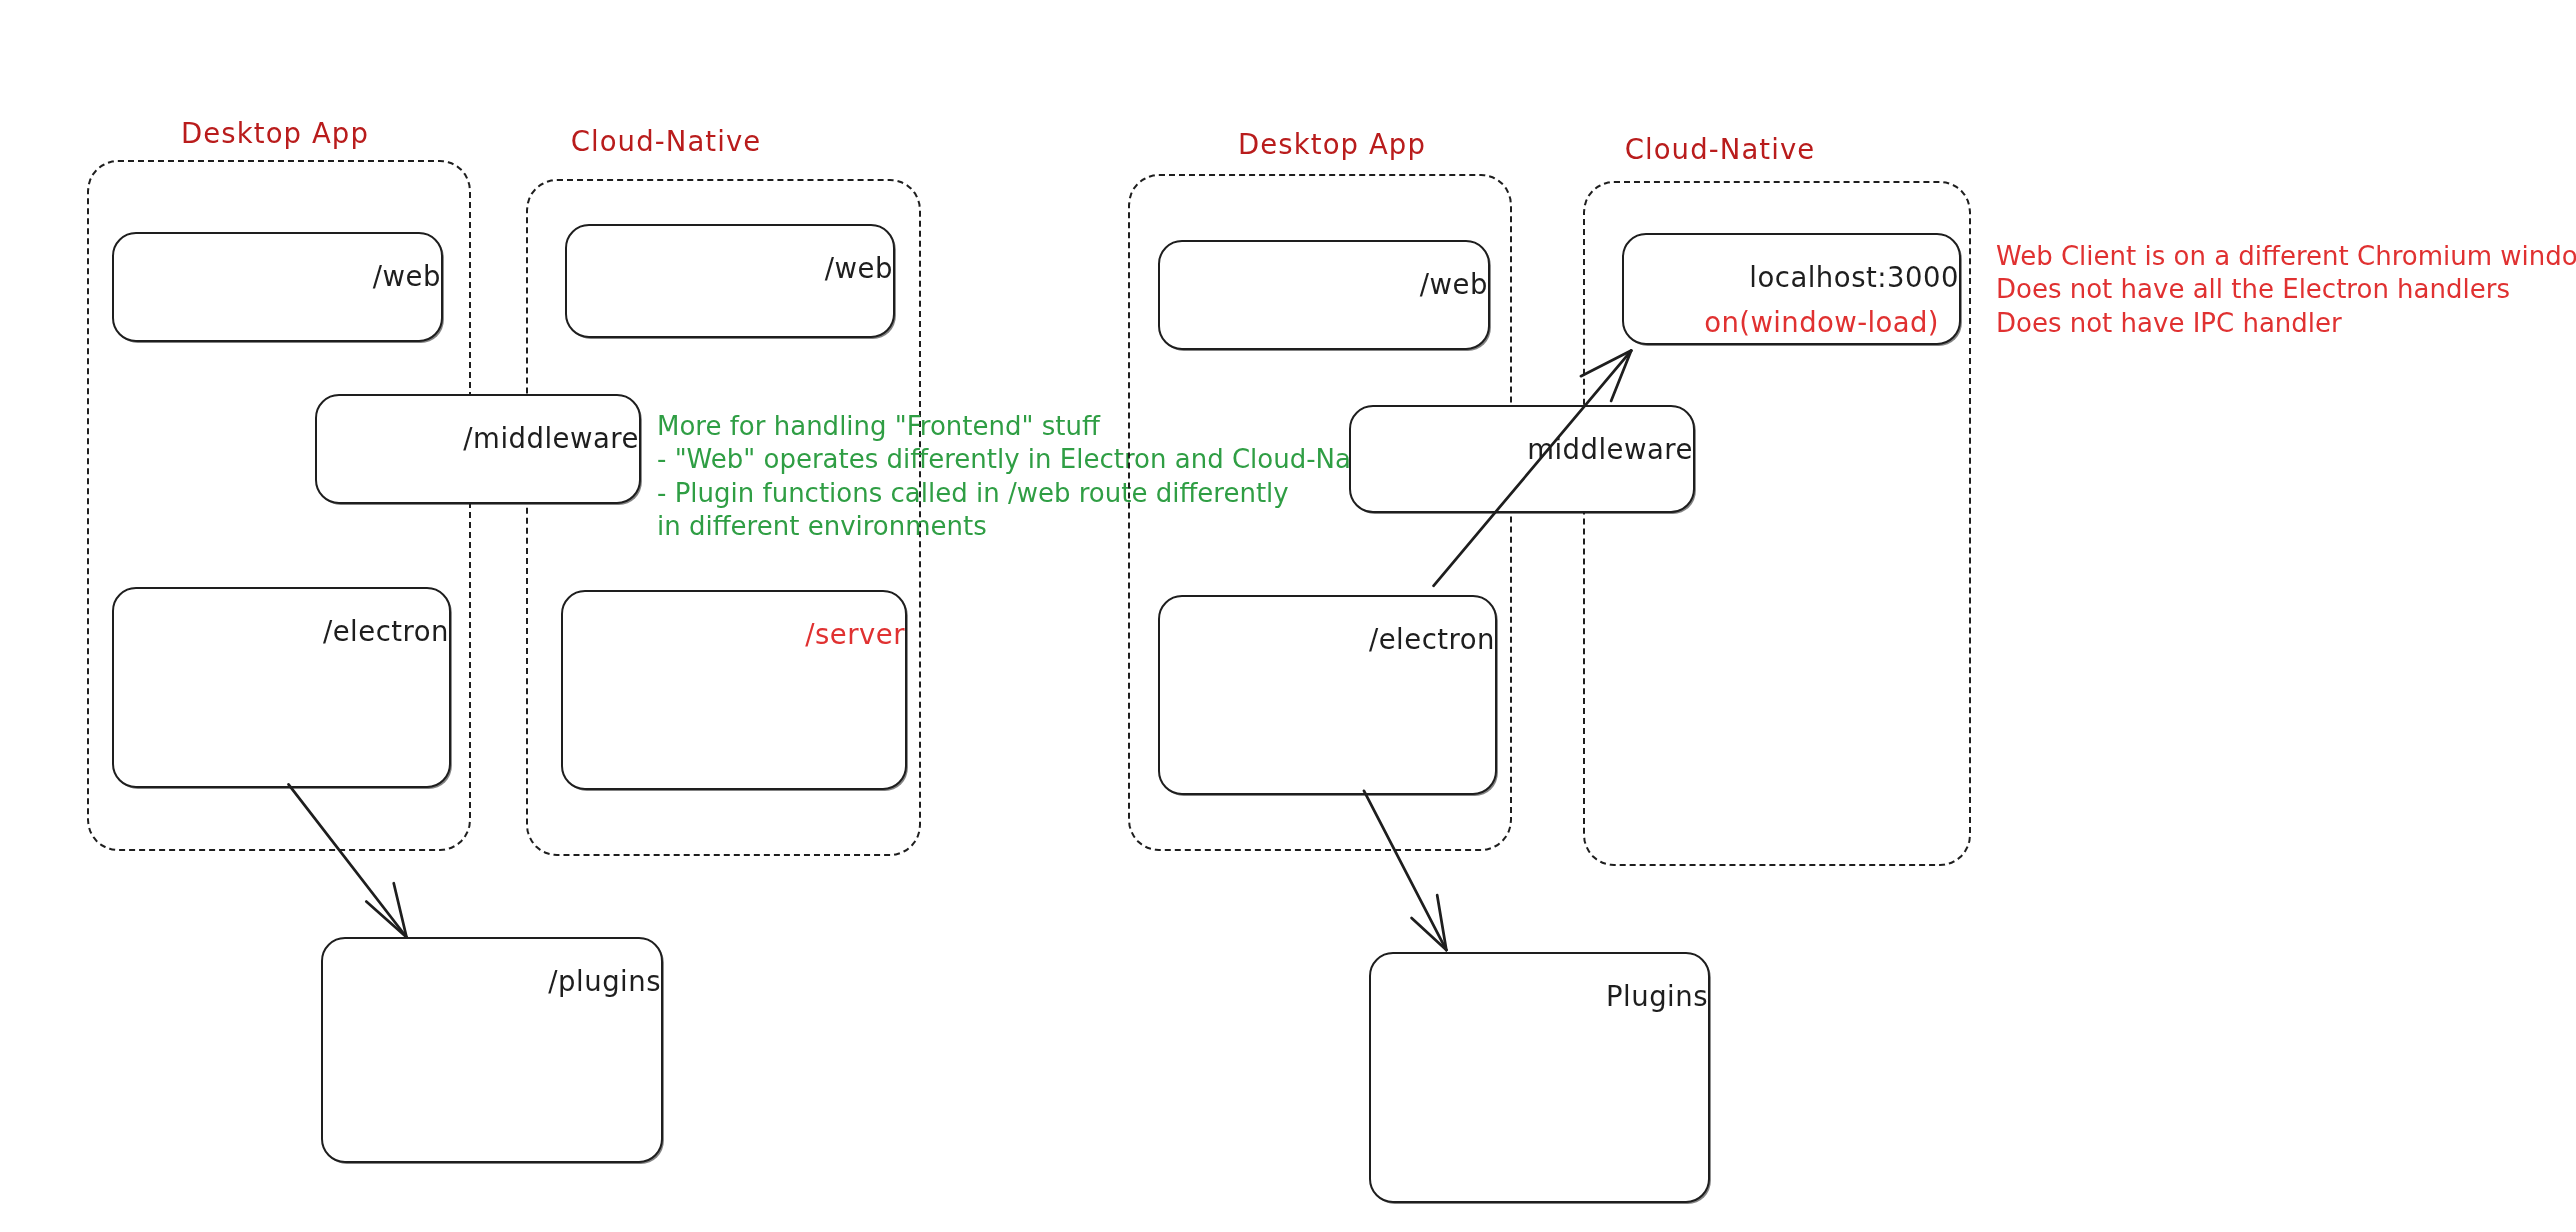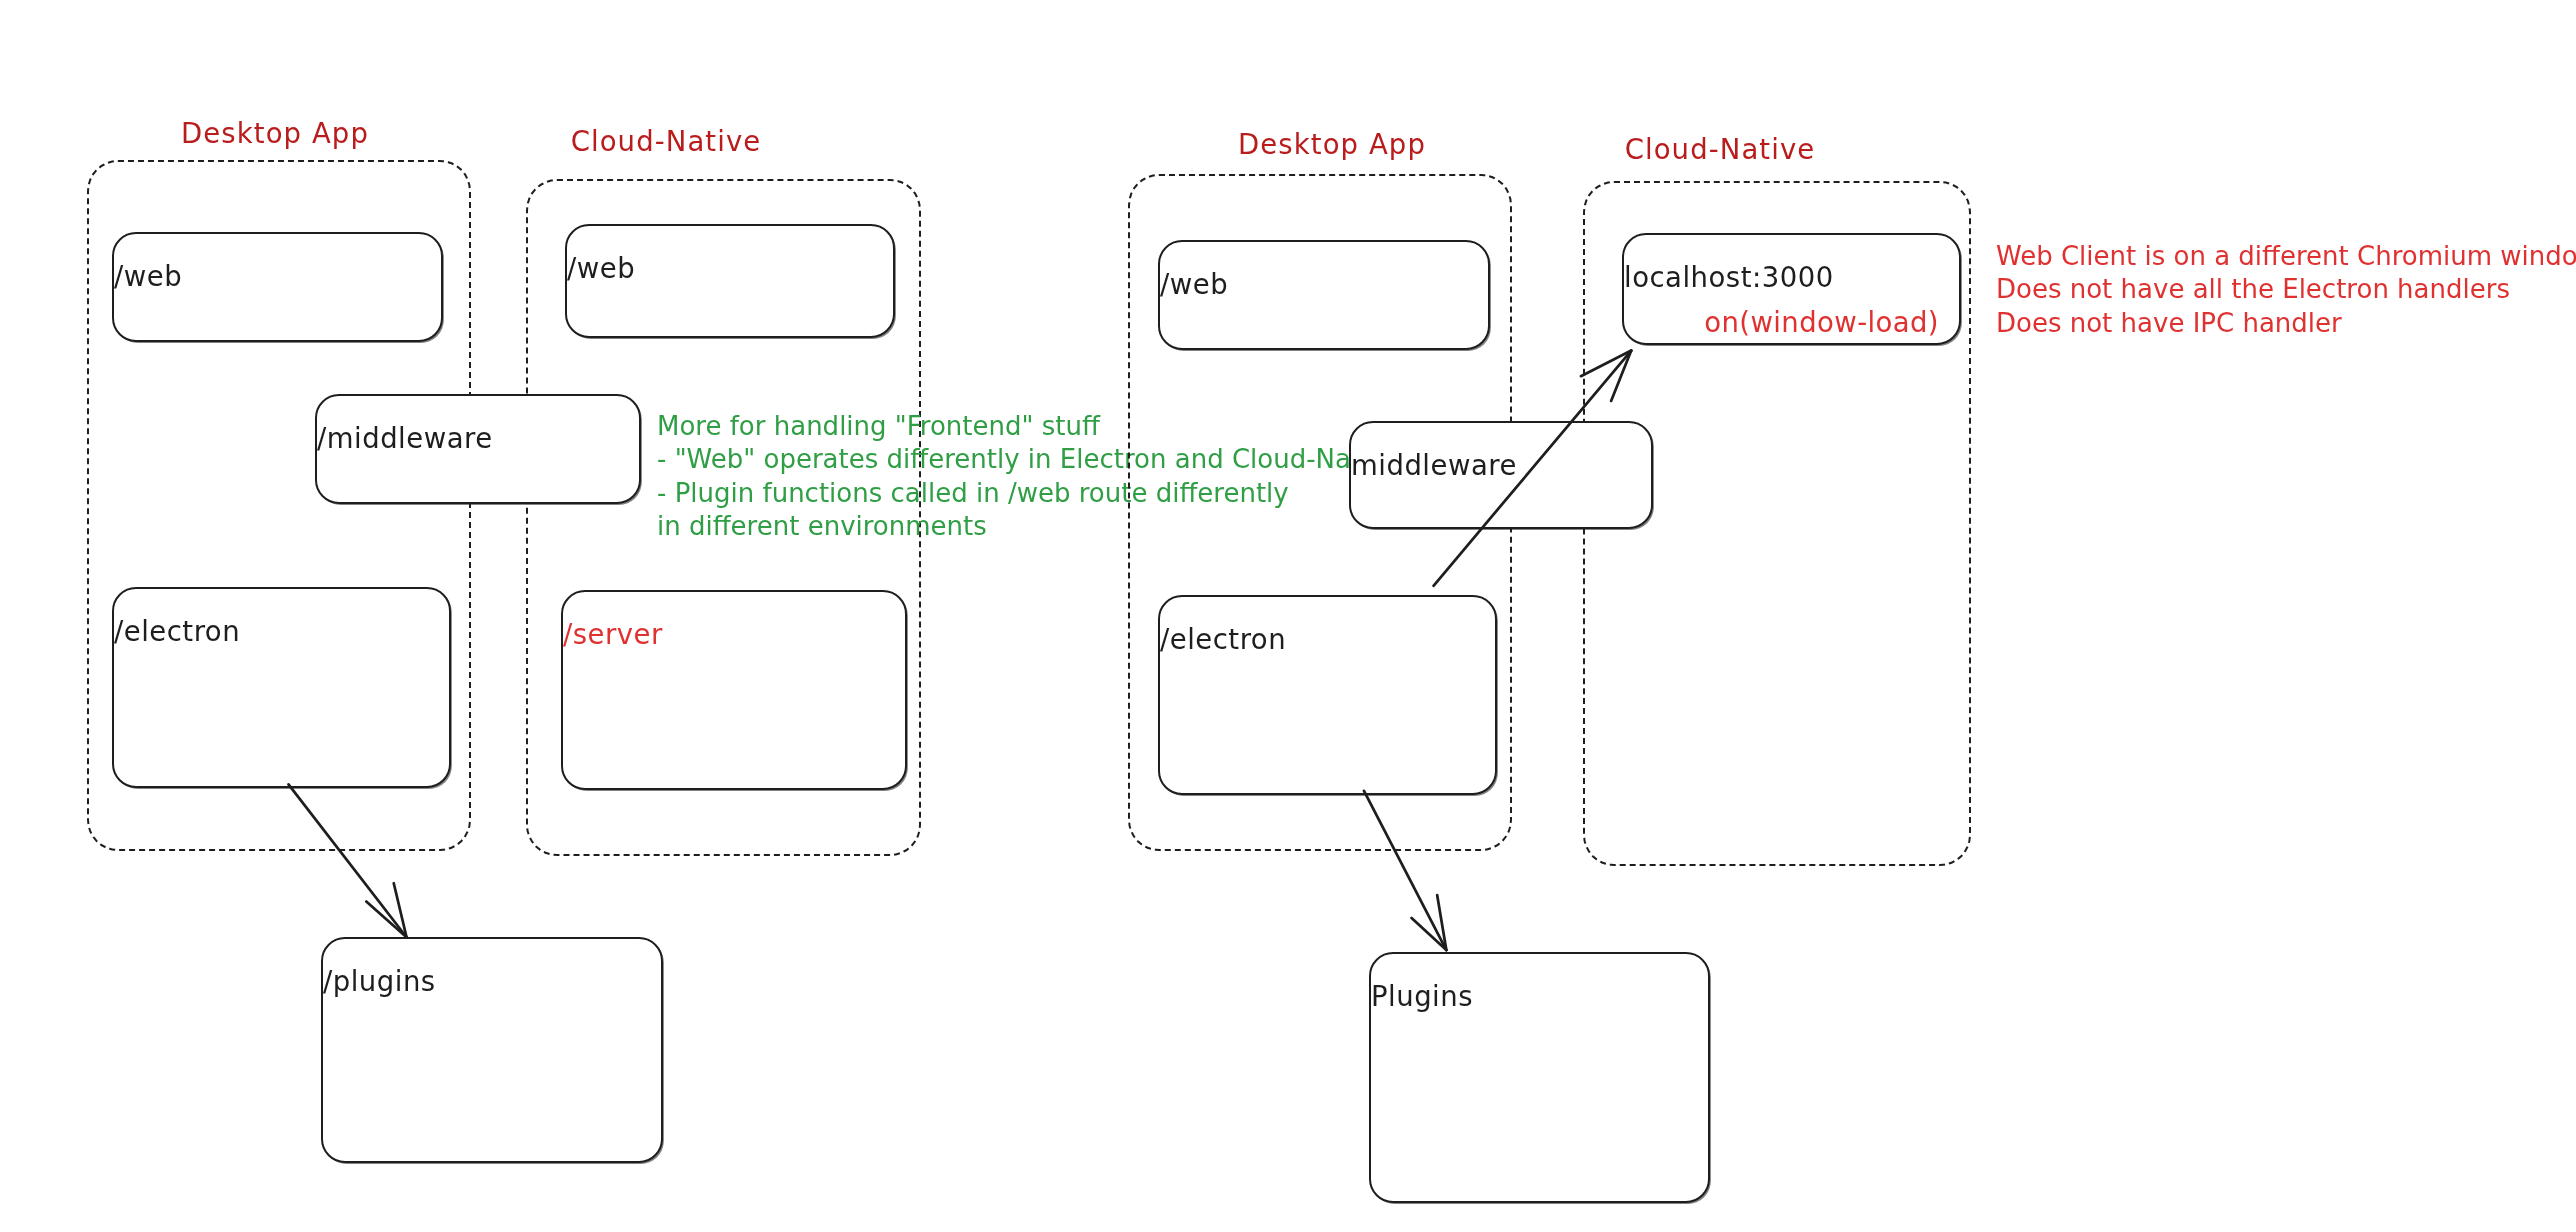--- a/index.html
+++ b/index.html
@@ -39,21 +39,21 @@
     border: 2.7px solid #1e1e1e;
     border-radius: 24px;
     box-sizing: border-box;
     background: #ffffff;
     box-shadow: 1.8px 1.8px 0 -0.9px rgba(30,30,30,0.55);
   }
   .node-label {
     position: absolute;
     left: 0;
     right: 0;
-    text-align: left;
+    text-align: right;
     font-family: "DejaVu Sans", sans-serif;
     font-size: 27.5px;
     color: #1e1e1e;
     letter-spacing: 0.5px;
     white-space: nowrap;
   }
   .node-label.primary { top: 26px; }
   .node-label.sub {
     top: 71px;
     letter-spacing: 0.4px;
@@ -130,21 +130,21 @@
 
   <div class="node" style="left:1158px; top:240px; width:332px; height:110px;">
     <div class="node-label primary">/web</div>
   </div>
 
   <div class="node" style="left:1622px; top:233px; width:339px; height:112px;">
     <div class="node-label primary">localhost:3000</div>
     <div class="node-label sub red" style="text-align:right; right:20px; left:auto; width:302px;">on(window-load)</div>
   </div>
 
-  <div class="node" style="left:1349px; top:405px; width:304px; height:108px;margin-top:16px;">
+  <div class="node" style="left:1349px; top:405px; width:346px; height:108px;">
     <div class="node-label primary">middleware</div>
   </div>
 
   <div class="node" style="left:1158px; top:595px; width:339px; height:200px;">
     <div class="node-label primary">/electron</div>
   </div>
 
   <div class="node" style="left:1369px; top:952px; width:341px; height:251px;">
     <div class="node-label primary">Plugins</div>
   </div>

